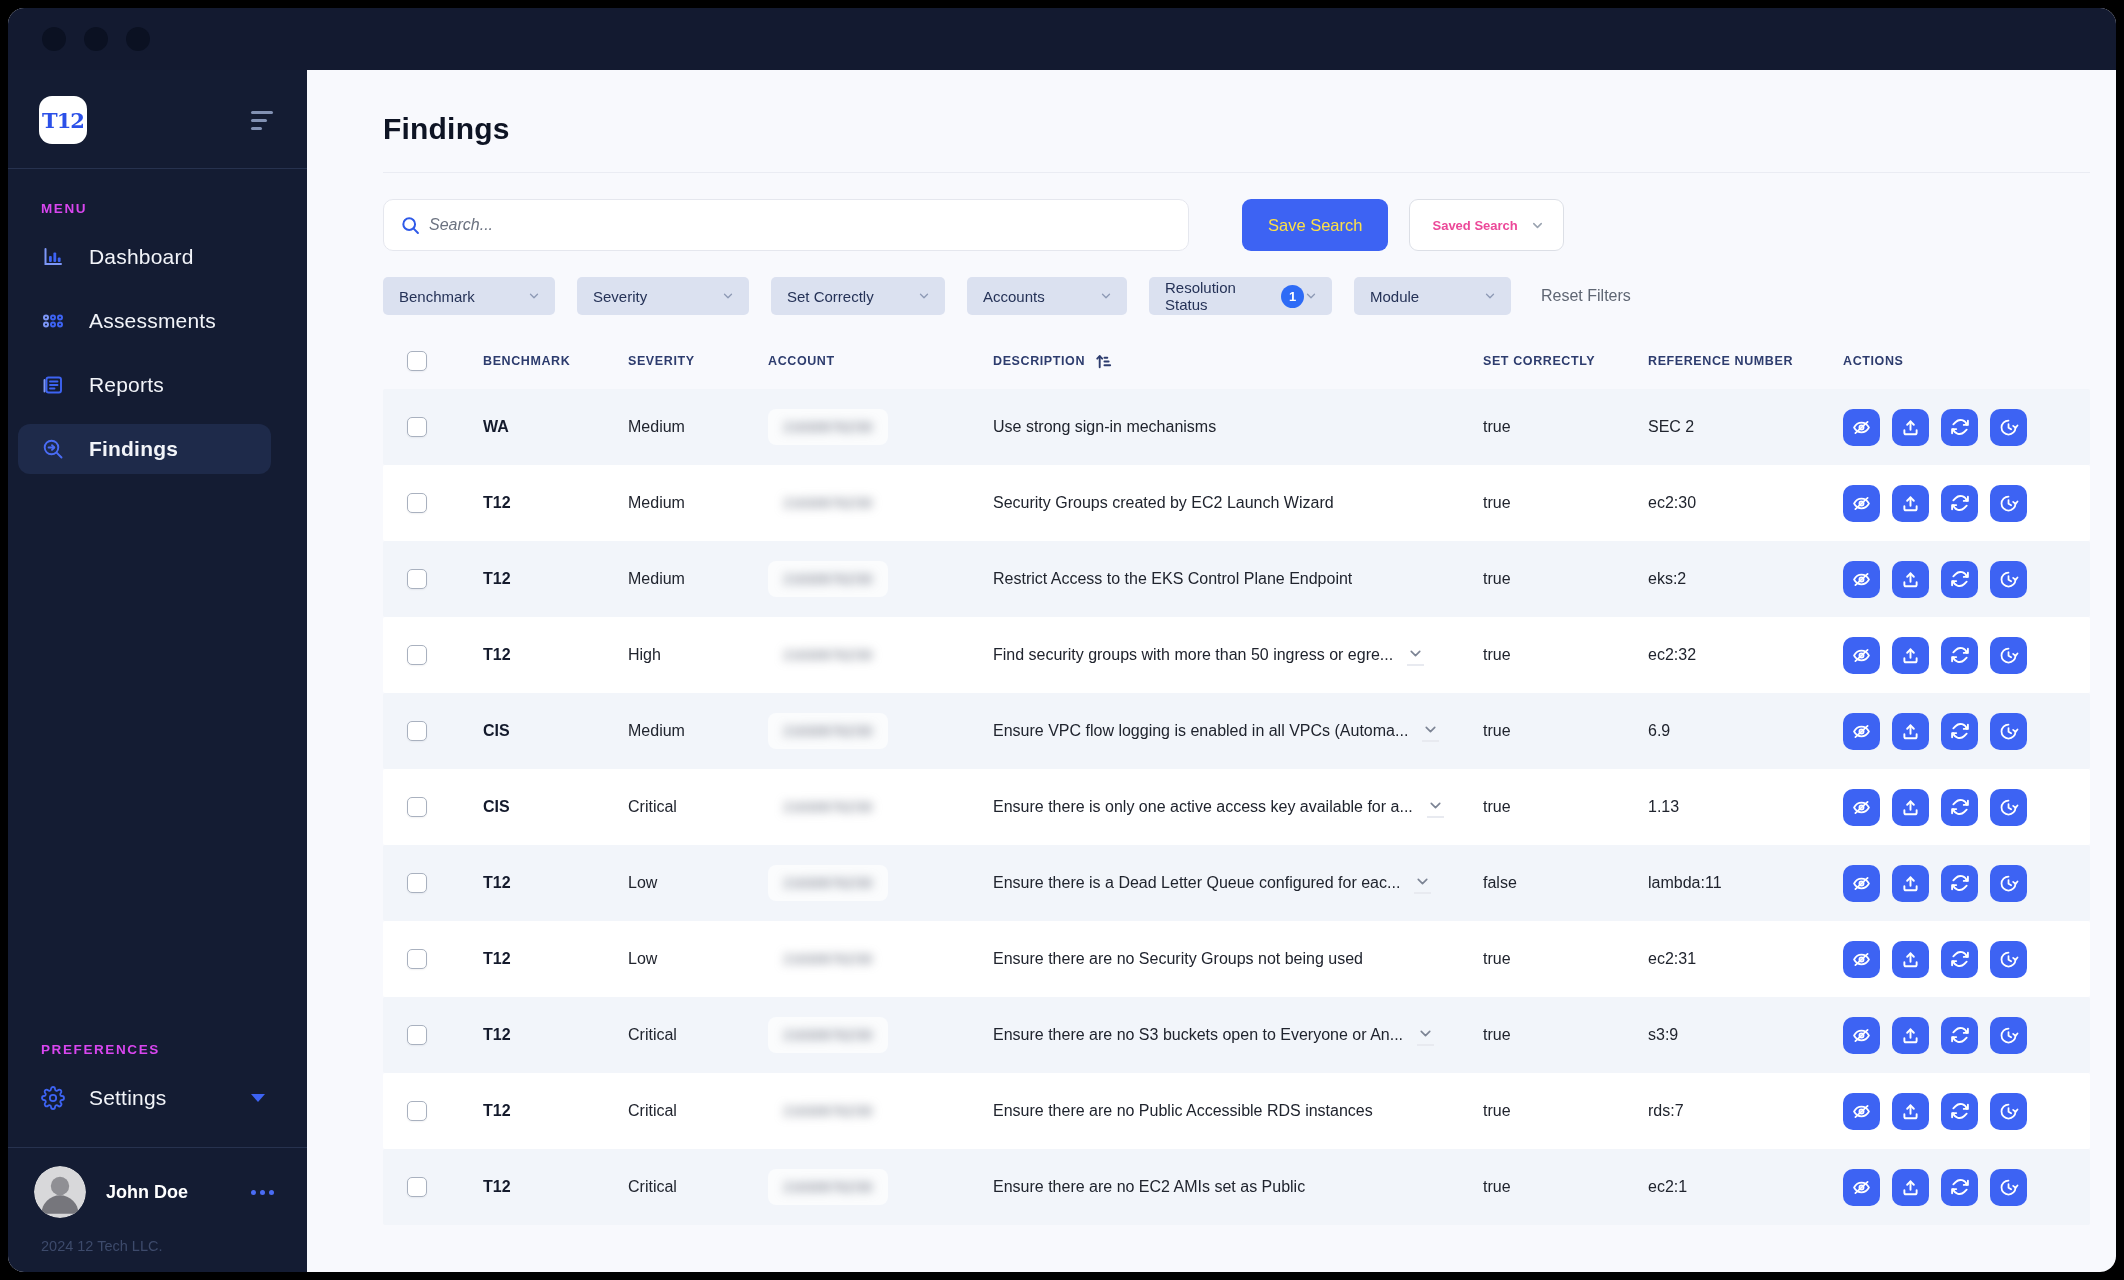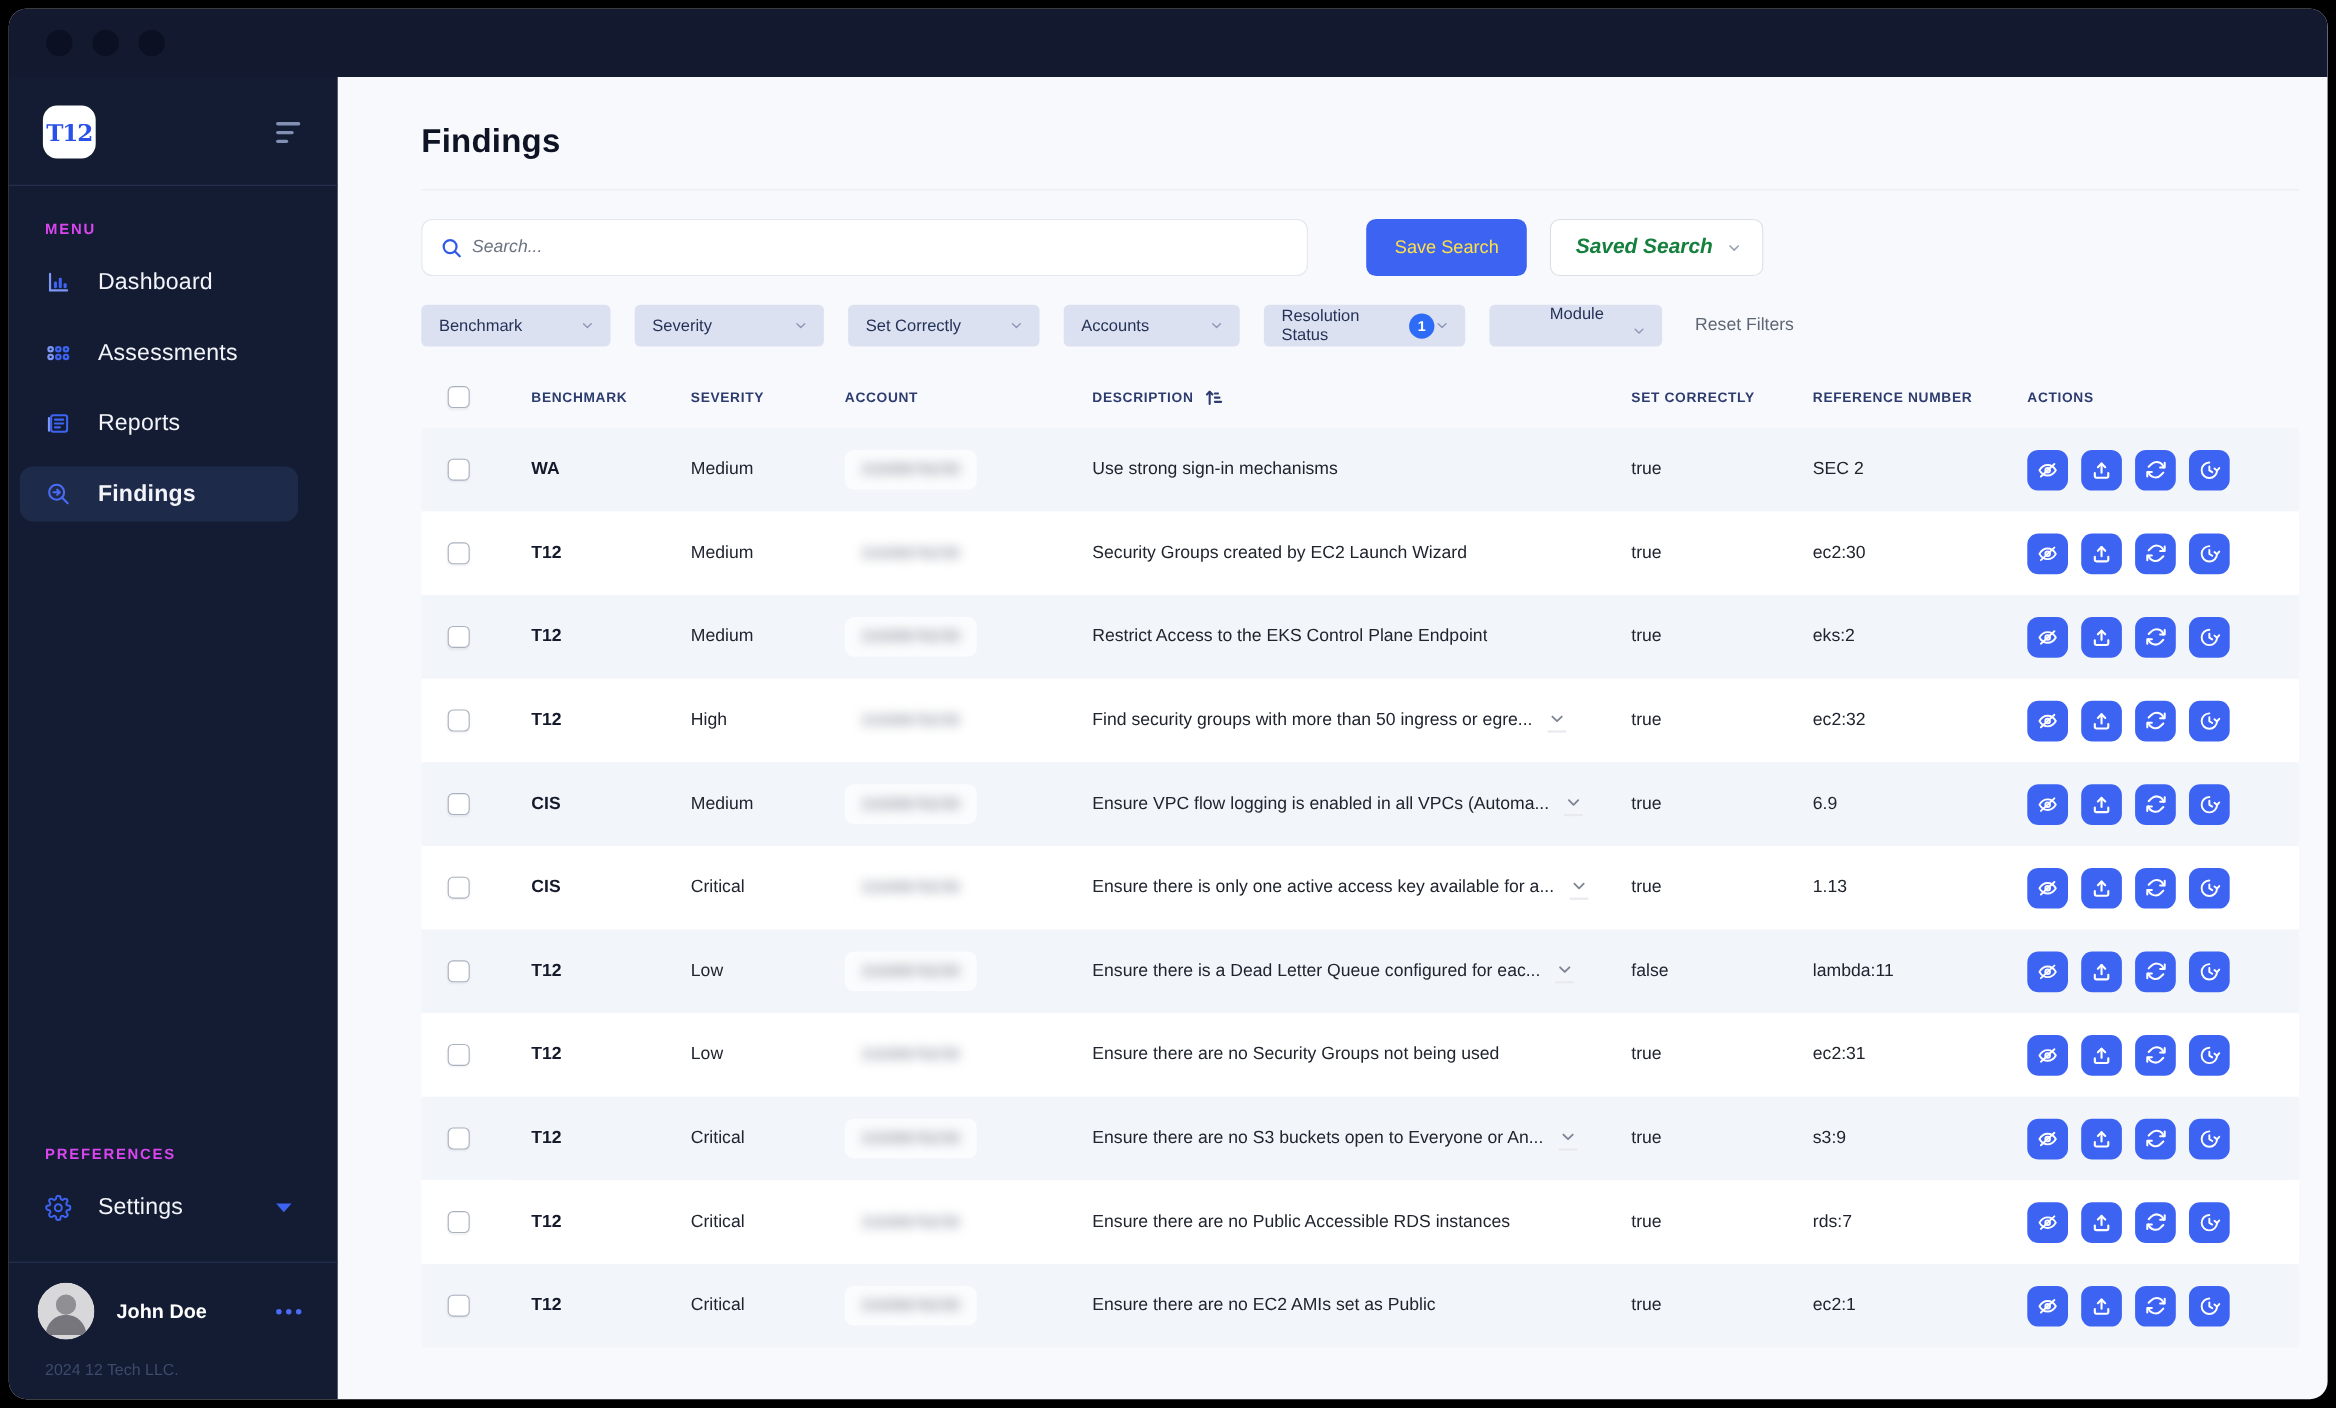--- a/index.html
+++ b/index.html
@@ -48,28 +48,28 @@
   .main { flex:1; padding:0 26px 0 76px; min-width:0; }
   .page-title { margin-top:42px; font-size:30px; font-weight:800; color:#0e1424; letter-spacing:.2px; }
   .title-divider { margin-top:26px; border-bottom:1px solid #eaecf3; }
   
   .search-row { margin-top:26px; display:flex; align-items:center; gap:21px; }
   .search-box { width:806px; height:52px; background:#fff; border:1px solid #e5e7ee; border-radius:10px; display:flex; align-items:center; padding:0 16px; gap:8px; }
   .search-box input { border:none; outline:none; flex:1; font-size:16px; font-style:italic; color:#333a49; background:transparent; font-family:"Liberation Sans", sans-serif; }
   .search-box input::placeholder { color:#6b7280; }
   .btn-primary { height:52px; padding:0 26px; background:#3d63f3; color:#fde047; border:none; border-radius:9px; font-size:16.5px; font-weight:500; cursor:pointer; font-family:"Liberation Sans", sans-serif;margin-left:32px; }
   .btn-saved { height:52px; padding:0 18px 0 22px; background:#fff; border:1px solid #dcdfe6; border-radius:9px; display:flex; align-items:center; gap:12px; cursor:pointer; font-family:"Liberation Sans", sans-serif; }
-  .btn-saved .lbl { font-size:19px; font-style:italic; font-weight:600; color:#15803d; }
+  .btn-saved .lbl { font-size:13px; font-weight:600; color:#ec4899; }
   
   .filters-row { margin-top:26px; display:flex; align-items:center; gap:22px; }
   .pill { height:38px; background:#dbe1f0; border-radius:5px; display:flex; align-items:center; padding:0 14px 0 16px; cursor:pointer; }
   .pill .lbl { font-size:15px; font-weight:500; color:#253257; }
   .pill .chev { margin-left:auto; }
   .pill:nth-child(1){ width:172px; } .pill:nth-child(2){ width:172px; } .pill:nth-child(3){ width:174px; }
-  .pill:nth-child(4){ width:160px; } .pill:nth-child(5){ width:183px; } .pill:nth-child(6){ width:157px;flex-direction:column; }
+  .pill:nth-child(4){ width:160px; } .pill:nth-child(5){ width:183px; } .pill:nth-child(6){ width:157px; }
   .badge { min-width:23px; height:23px; border-radius:50%; background:#2e6bf6; color:#fff; font-size:13px; font-weight:700; display:flex; align-items:center; justify-content:center; margin-left:9px; }
   .reset-filters { font-size:16px; color:#5f6673; margin-left:8px; cursor:pointer; }
   
   .findings-table { margin-top:18px; }
   .t-header, .t-row { display:grid; grid-template-columns:100px 145px 140px 225px 490px 165px 195px 1fr; align-items:center; }
   .t-header { height:56px; }
   .t-header .hcell { font-size:12.5px; font-weight:700; letter-spacing:.6px; color:#2d3c6e; display:flex; align-items:center; gap:9px; }
   .t-row { height:76px; border-radius:2px; }
   .t-row.alt { background:#f2f5fa; }
   .t-row:not(.alt) { background:#ffffff; }

